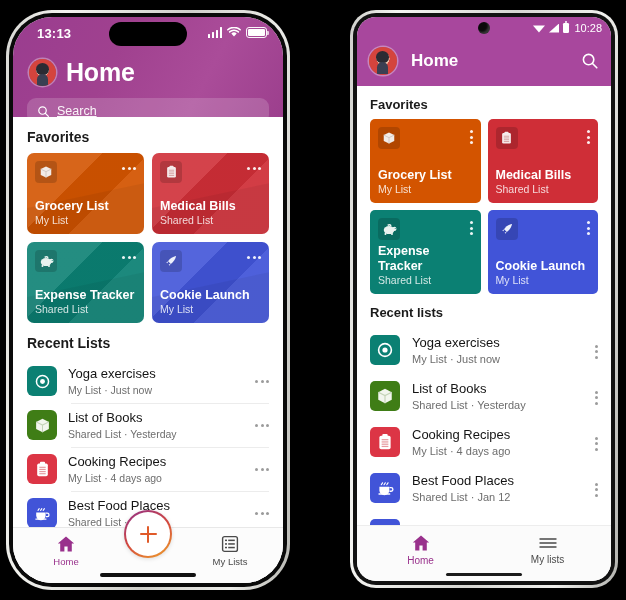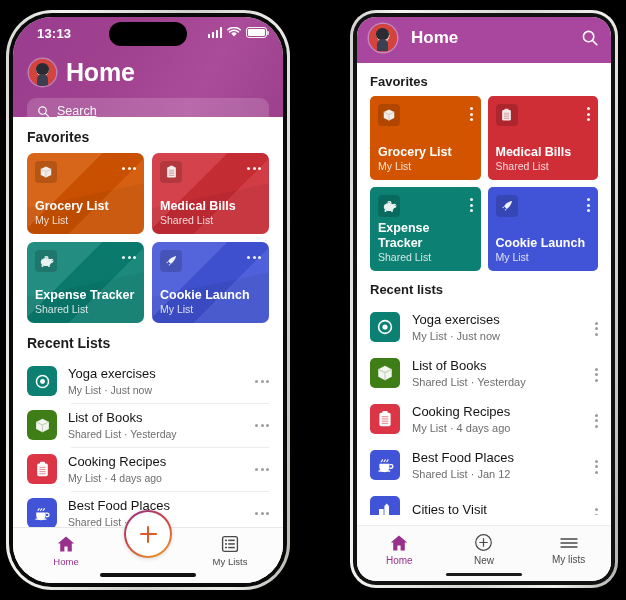--- a/index.html
+++ b/index.html
@@ -395,20 +395,29 @@
 
     </div>
   </div>
 
   <div class="android">
     <div class="an-shadow"></div>
     <div class="an-band"></div>
     <div class="an-screen">
 
       <div class="an-header">
+        <div class="an-status">
+          <div class="an-punch"></div>
+          <div class="an-sys">
+            <span class="an-wifi"></span>
+            <span class="an-cell"></span>
+            <span class="an-batt"></span>
+            <span class="an-time">10:28</span>
+          </div>
+        </div>
         <div class="an-appbar">
           <div class="avatar" style="width:28px;height:28px"></div>
           <div class="an-title">Home</div>
           <svg width="18" height="18" viewBox="0 0 18 18">
             <circle cx="7.6" cy="7.6" r="5.2" stroke="#fff" stroke-width="1.6" fill="none"></circle>
             <line x1="11.5" y1="11.5" x2="15.8" y2="15.8" stroke="#fff" stroke-width="1.6" stroke-linecap="round"></line>
           </svg>
         </div>
       </div>
 
@@ -622,28 +631,20 @@
       </div>
 
       <div class="an-tabbar">
         <div class="an-tab active">
           <svg width="20" height="18" viewBox="0 0 20 18">
             <path d="M10 1.4 18.2 8.4 h-2.4 v8.2 h-4.2 v-5.2 h-3.2 v5.2 H4.2 V8.4 H1.8 Z" fill="#99318c"></path>
           </svg>
           <div class="an-tab-lbl">Home</div>
         </div>
         <div class="an-tab">
-          <svg width="19" height="19" viewBox="0 0 20 20">
-            <circle cx="10" cy="10" r="8.2" stroke="#4a4a4a" stroke-width="1.3" fill="none"></circle>
-            <line x1="10" y1="5.6" x2="10" y2="14.4" stroke="#4a4a4a" stroke-width="1.3"></line>
-            <line x1="5.6" y1="10" x2="14.4" y2="10" stroke="#4a4a4a" stroke-width="1.3"></line>
-          </svg>
-          <div class="an-tab-lbl">New</div>
-        </div>
-        <div class="an-tab">
           <svg width="20" height="16" viewBox="0 0 20 16">
             <g stroke="#4a4a4a" stroke-width="1.4" stroke-linecap="round">
                 <line x1="2" y1="4" x2="18" y2="4"></line>
                 <line x1="2" y1="8" x2="18" y2="8"></line>
                 <line x1="2" y1="12" x2="18" y2="12"></line>
               </g>
           </svg>
           <div class="an-tab-lbl">My lists</div>
         </div>
       </div>

